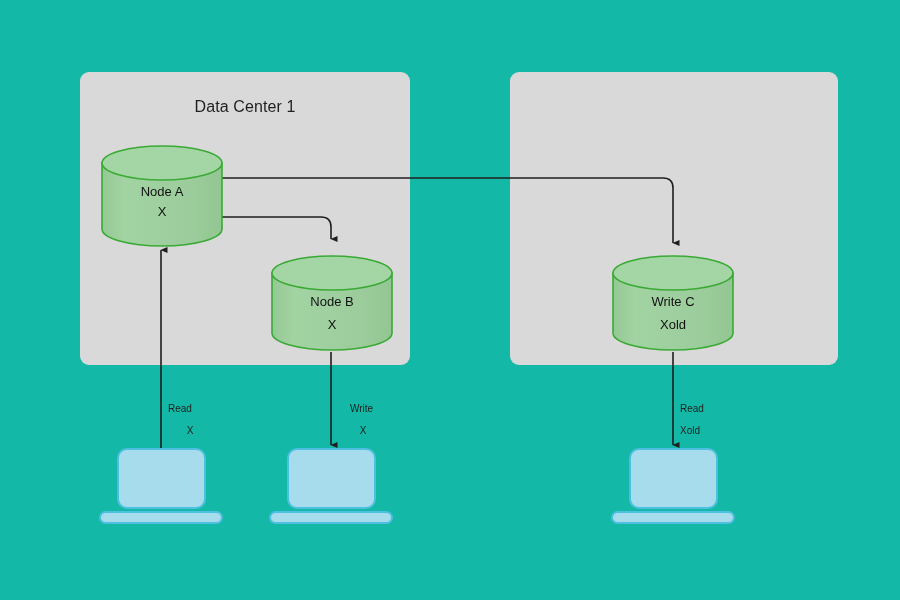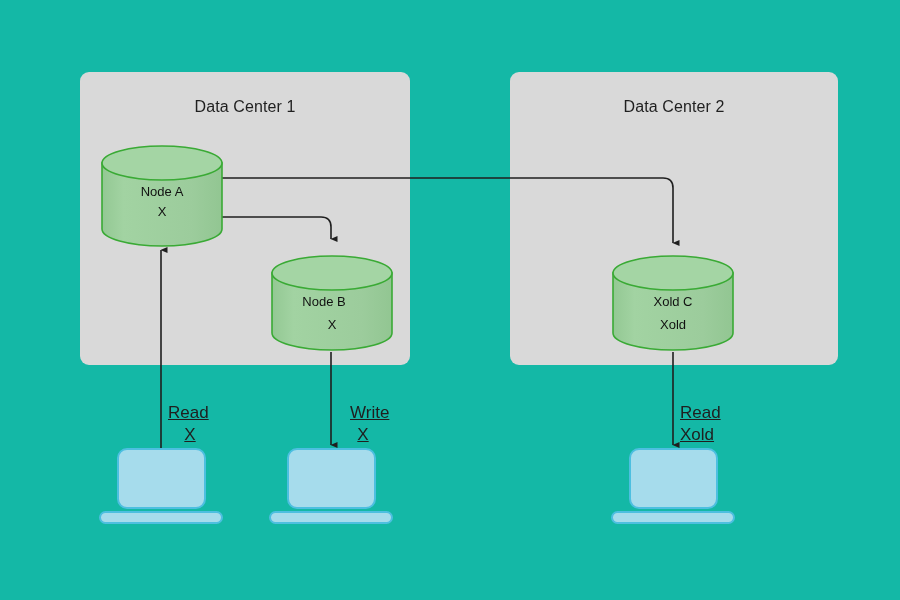--- a/index.html
+++ b/index.html
@@ -38,25 +38,24 @@
   .node-label {
     position: absolute;
     font-size: 13px;
     color: #111111;
     text-align: center;
     white-space: nowrap;
     width: 120px;
   }
   .edge-label {
     position: absolute;
-    font-size: 17px;
+    font-size: 10px;
     color: #1f1f1f;
     white-space: nowrap;
     text-align: center;
-    text-decoration: underline;
   }
 </style>
 </head>
 <body>
 
 <div id="diagram-canvas">
 
   <svg class="svg-layer" viewBox="0 0 900 600">
     <defs>
       <marker id="arrowDown" markerWidth="10" markerHeight="10" refX="3" refY="6.5" orient="auto" markerUnits="userSpaceOnUse">
@@ -111,29 +110,28 @@
       <rect x="270" y="512" width="122" height="11" rx="5.5" ry="5.5" fill="#a6dcec" stroke="#4dbfe0" stroke-width="2"></rect>
     </g>
 
     <g>
       <rect x="630" y="449" width="87" height="59" rx="9" ry="9" fill="#a6dcec" stroke="#4dbfe0" stroke-width="2"></rect>
       <rect x="612" y="512" width="122" height="11" rx="5.5" ry="5.5" fill="#a6dcec" stroke="#4dbfe0" stroke-width="2"></rect>
     </g>
   </svg>
 
   <div class="dc-title" style="left:80px; top:98px; width:330px;">Data Center 1</div>
-  <div class="dc-title" style="left:510px; top:98px; width:328px;">Data Center 2</div>
 
   <div class="node-label" style="left:102px; top:184px;">Node A</div>
   <div class="node-label" style="left:102px; top:204px;">X</div>
 
-  <div class="node-label" style="left:264px; top:294px;">Node B</div>
+  <div class="node-label" style="left:272px; top:294px;">Node B</div>
   <div class="node-label" style="left:272px; top:317px;">X</div>
 
-  <div class="node-label" style="left:613px; top:294px;">Xold C</div>
+  <div class="node-label" style="left:613px; top:294px;">Write C</div>
   <div class="node-label" style="left:613px; top:317px;">Xold</div>
 
   <div class="edge-label" style="left:168px; top:403px; width:60px; text-align:left;">Read</div>
   <div class="edge-label" style="left:168px; top:425px; width:44px;">X</div>
 
   <div class="edge-label" style="left:350px; top:403px; width:60px; text-align:left;">Write</div>
   <div class="edge-label" style="left:341px; top:425px; width:44px;">X</div>
 
   <div class="edge-label" style="left:680px; top:403px; width:60px; text-align:left;">Read</div>
   <div class="edge-label" style="left:680px; top:425px; width:60px; text-align:left;">Xold</div>

